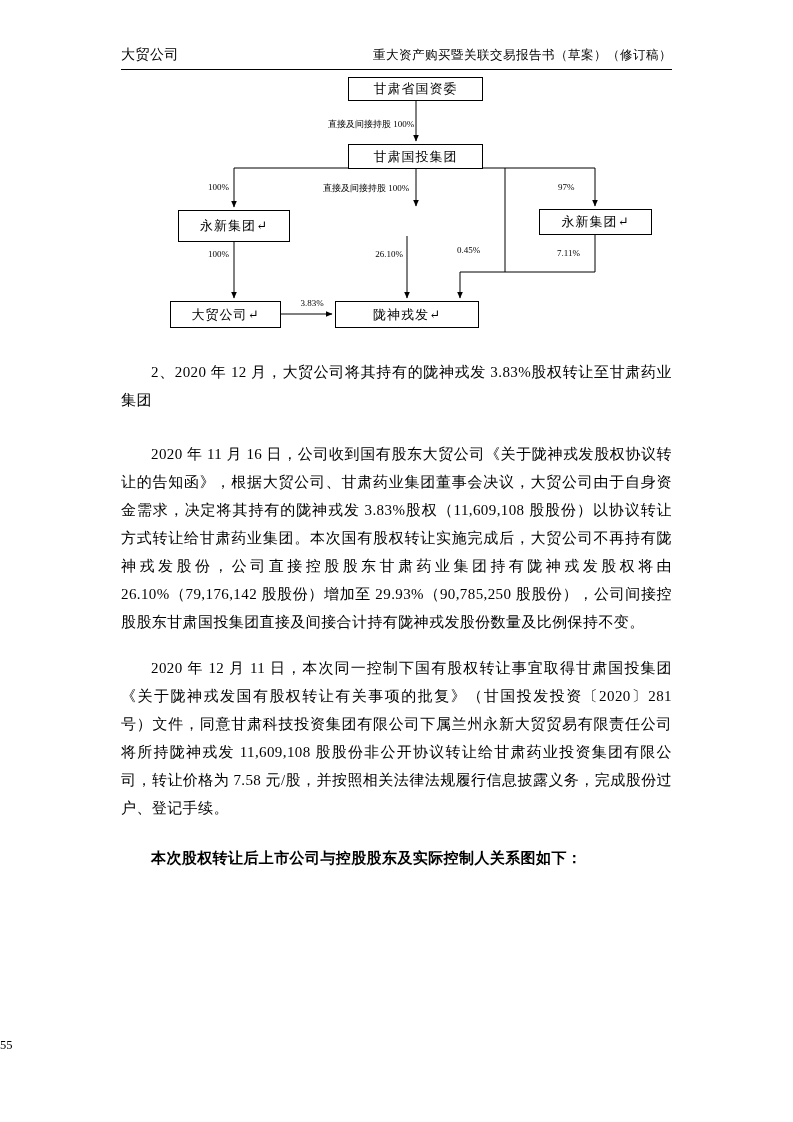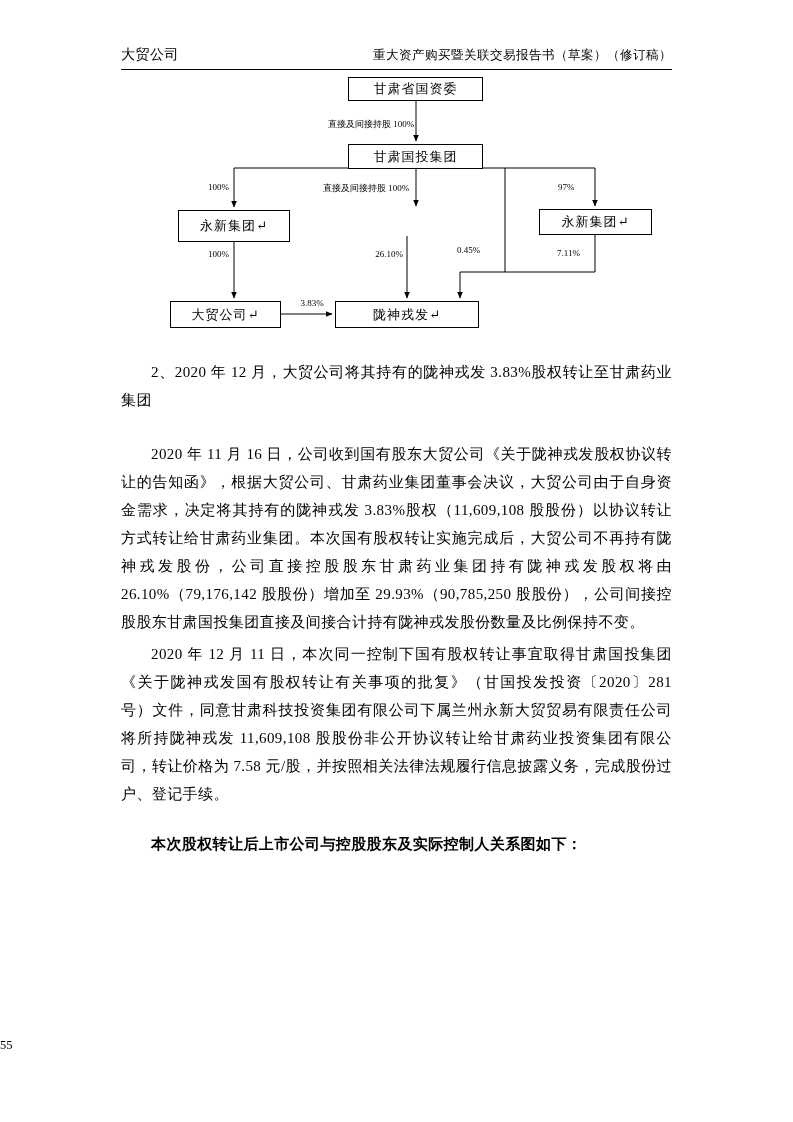--- a/index.html
+++ b/index.html
@@ -31,21 +31,21 @@
     position:absolute; font-size:9px; white-space:nowrap; letter-spacing:0;
     font-family:"Liberation Serif","DejaVu Serif",serif;
   }
   .lbl.r { text-align:right; }
   .lbl.c { text-align:center; }
 
   
   .body-text { margin-top:16px; font-size:15px; line-height:28px; text-align:justify; letter-spacing:0.4px; }
   .para { text-indent:2em; }
   .heading-para { text-indent:2em; margin-bottom:26px; }
-  .para + .para { margin-top:4px; }
+  .para + .para { margin-top:18px; }
   .bold-line { text-indent:2em; font-weight:bold; margin-top:22px; }
 
   .page-footer {
     position:absolute; left:0; right:0; top:1038px;
     text-align:left; font-size:12.5px;
   }
 </style>
 </head>
 <body>
 

